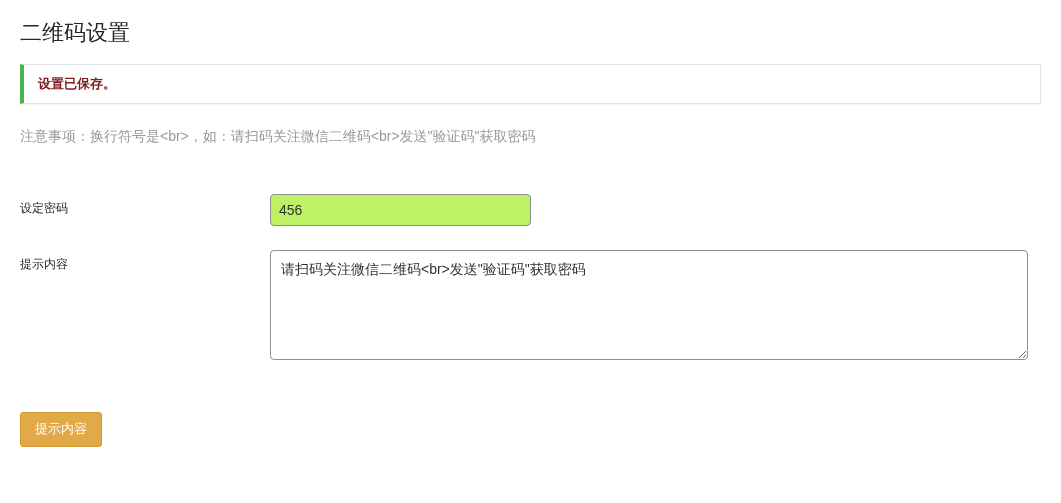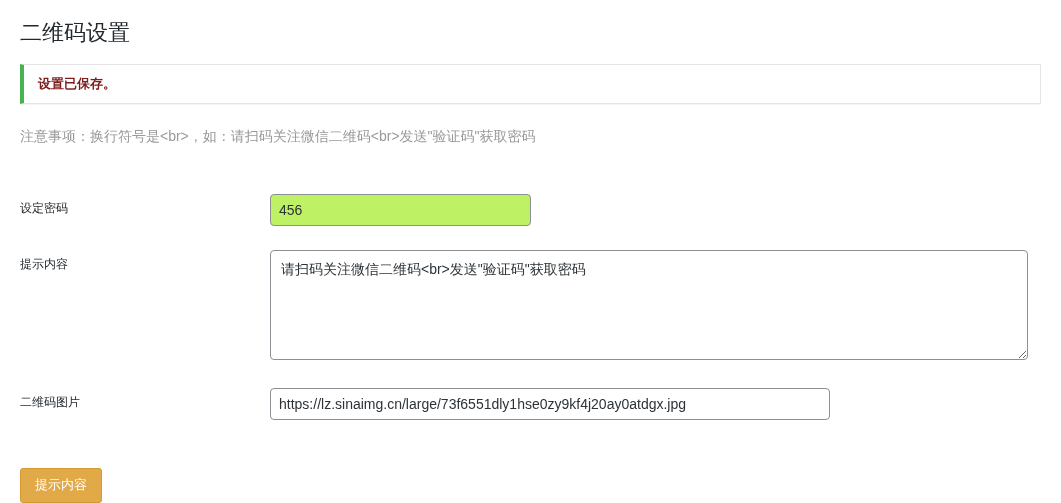--- a/index.html
+++ b/index.html
@@ -125,24 +125,18 @@
       <td>
         <input type="text" class="regular-text" value="456" style="">
       </td>
     </tr>
     <tr>
       <th>提示内容</th>
       <td>
         <textarea class="textarea-field" style="">请扫码关注微信二维码&lt;br&gt;发送"验证码"获取密码</textarea>
       </td>
     </tr>
-    <tr>
-      <th>二维码图片</th>
-      <td>
-        <input type="text" class="large-text" value="https://lz.sinaimg.cn/large/73f6551dly1hse0zy9kf4j20ay0atdgx.jpg" style="">
-      </td>
-    </tr>
   </tbody>
 </table>
 
 <div class="submit-wrap">
   <button type="submit" class="button-primary">提示内容</button>
 </div>
 
 </body></html>

